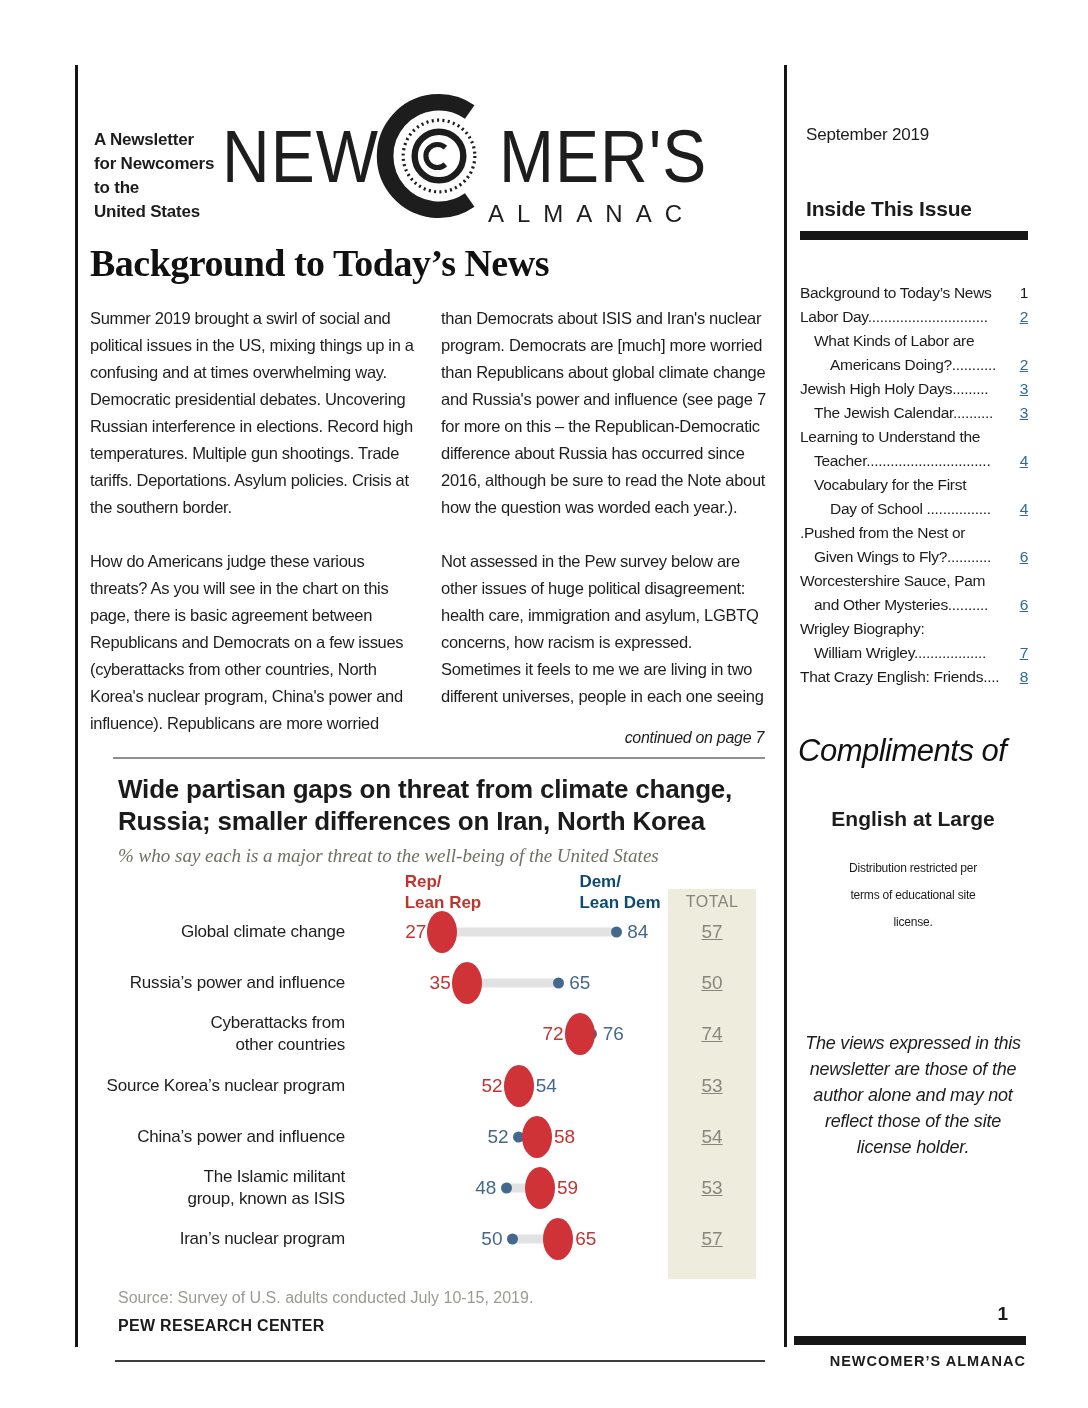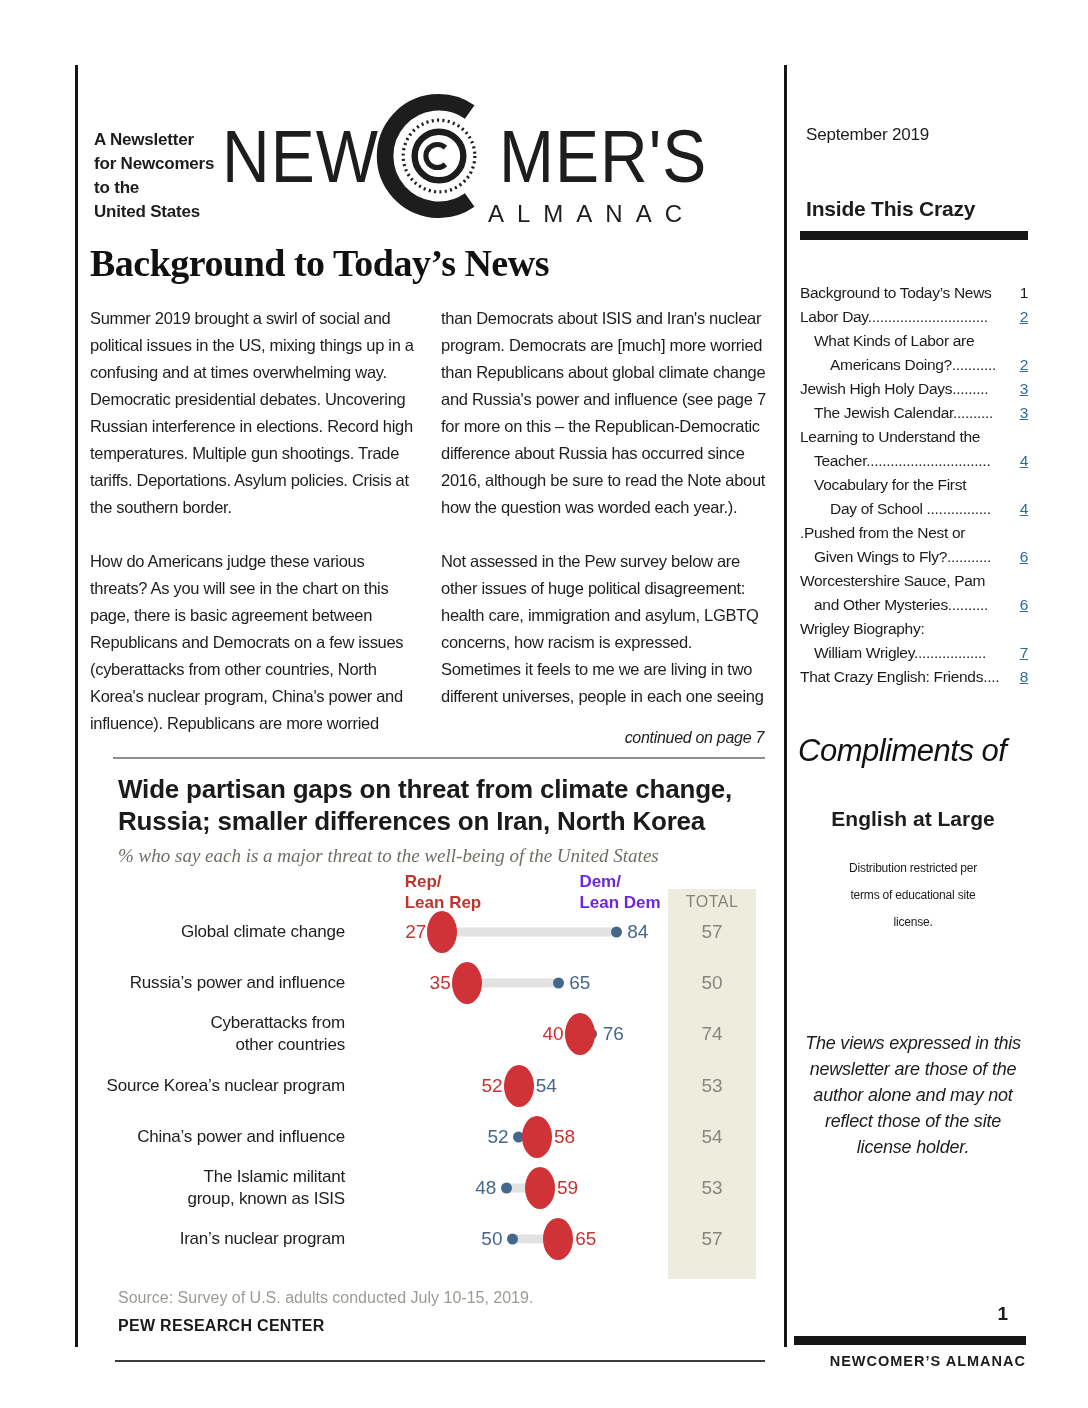--- a/index.html
+++ b/index.html
@@ -30,39 +30,39 @@
   .chart-topline{position:absolute;left:23px;top:0;width:652px;height:2px;background:#8f8f8f;}
   .chart-title{position:absolute;left:28px;top:16px;font-size:26px;line-height:32px;font-weight:700;
                color:#1b1b1b;white-space:pre-line;letter-spacing:-0.2px;}
   .chart-subtitle{position:absolute;left:28px;top:88px;font-family:"Liberation Serif","DejaVu Serif",serif;
                   font-style:italic;font-size:19px;color:#6e6e64;}
   .total-band{position:absolute;left:578px;top:132px;width:88px;height:390px;background:#eeecdd;}
   .legend{position:absolute;left:0;top:114px;width:680px;height:46px;}
   .legend-rep,.legend-dem{position:absolute;transform:translateX(-50%);text-align:left;
         font-weight:700;font-size:17px;line-height:21px;white-space:pre-line;}
   .legend-rep{left:353px;color:#c0342e;}
-  .legend-dem{left:530px;color:#6d28d9;}
+  .legend-dem{left:530px;color:#0c4a6e;}
   .legend-total{position:absolute;left:622px;top:22px;transform:translateX(-50%);
         font-size:16px;color:#84847b;letter-spacing:0.5px;}
   .chart-rows{position:absolute;left:0;top:146px;width:680px;height:380px;}
   .chart-row{position:absolute;left:0;width:680px;height:50px;}
   .row-label{position:absolute;left:0;top:0;bottom:0;width:255px;display:flex;align-items:center;
              justify-content:flex-end;text-align:right;font-size:17px;line-height:22px;
              letter-spacing:-0.2px;color:#1d1d1d;white-space:pre-line;}
   .connector{position:absolute;top:50%;transform:translateY(-50%);height:9px;border-radius:5px;
              background:#e2e2e2;z-index:1;}
   .rep-dot{position:absolute;top:50%;transform:translateY(-50%);width:30px;height:42px;
            border-radius:50%;background:#cf3237;z-index:3;}
   .dem-dot{position:absolute;top:50%;transform:translateY(-50%);width:11px;height:11px;
            border-radius:50%;background:#44688d;z-index:2;}
   .num{position:absolute;top:50%;transform:translateY(-50%);font-size:19px;z-index:4;}
   .num.right-align{transform:translate(-100%,-50%);}
   .rep-num{color:#c23530;}
   .dem-num{color:#44688d;}
-  .total-val{position:absolute;left:622px;transform:translate(-50%,-50%);font-size:19px;color:#87877e;z-index:4;}
+  .total-val{position:absolute;left:622px;transform:translate(-50%,-50%);font-size:19px;color:#87877e;z-index:4;text-decoration:underline;}
   .chart-source{position:absolute;left:28px;top:532px;font-size:16px;color:#9b9b93;}
   .chart-attrib{position:absolute;left:28px;top:560px;font-size:16px;font-weight:700;color:#1b1b1b;
                 letter-spacing:0.3px;}
   .chart-bottomline{position:absolute;left:25px;top:603px;width:650px;height:2px;background:#3c3c3c;}
 
   
   .sidebar{position:absolute;left:798px;top:65px;width:232px;height:1330px;}
   .side-date{position:absolute;left:8px;top:60px;font-size:17px;letter-spacing:-0.2px;}
   .inside-heading{position:absolute;left:8px;top:132px;font-size:21px;font-weight:700;letter-spacing:-0.2px;}
   .heading-bar{position:absolute;left:2px;top:166px;width:228px;height:9px;background:#161616;}
@@ -157,21 +157,21 @@
             <div class="num rep-num right-align" style="left: 360.75px;">35</div>
             <div class="num dem-num" style="left: 479.25px;">65</div>
           </div>
           <div class="total-val" style="top: 80.2px;">50</div>
           <div class="chart-row" style="top: 106.4px;">
             <div class="row-label">Cyberattacks from
 other countries</div>
             <div class="connector" style="left: 489.6px; width: 12.2px;"></div>
             <div class="rep-dot" style="left: 474.6px; background: rgb(207, 50, 55);"></div>
             <div class="dem-dot" style="left: 496.3px; background: rgb(68, 104, 141);"></div>
-            <div class="num rep-num right-align" style="left: 473.6px;">40</div>
+            <div class="num rep-num right-align" style="left: 473.6px;">72</div>
             <div class="num dem-num" style="left: 512.8px;">76</div>
           </div>
           <div class="total-val" style="top: 131.4px;">74</div>
           <div class="chart-row" style="top: 157.6px;">
             <div class="row-label">Source Korea’s nuclear program</div>
             <div class="connector" style="left: 428.6px; width: 12px;"></div>
             <div class="rep-dot" style="left: 413.6px; background: rgb(207, 50, 55);"></div>
             <div class="dem-dot" style="left: 429.2px; background: rgb(68, 104, 141);"></div>
             <div class="num rep-num right-align" style="left: 412.6px;">52</div>
             <div class="num dem-num" style="left: 445.7px;">54</div>
@@ -207,21 +207,21 @@
           <div class="total-val" style="top: 336.2px;">57</div>
         </div>
       <div class="chart-source">Source: Survey of U.S. adults conducted July 10-15, 2019.</div>
       <div class="chart-attrib">PEW RESEARCH CENTER</div>
       <div class="chart-bottomline"></div>
     </div>
   </div>
 
   <div class="sidebar">
     <div class="side-date">September 2019</div>
-    <div class="inside-heading">Inside This Crazy</div>
+    <div class="inside-heading">Inside This Issue</div>
     <div class="heading-bar"></div>
     <div class="toc">
         <div class="toc-line ind0">
           <span class="toc-text">Background to Today’s News</span>
           <span class="toc-page">1</span>
         </div>
         <div class="toc-line ind0">
           <span class="toc-text">Labor Day..............................</span>
           <span class="toc-page link">2</span>
         </div>

